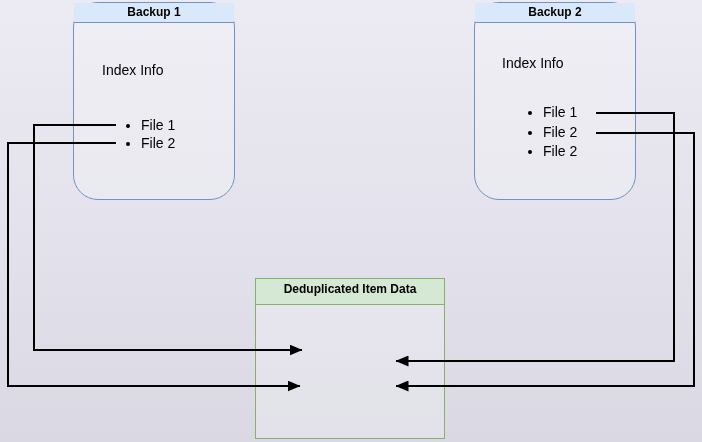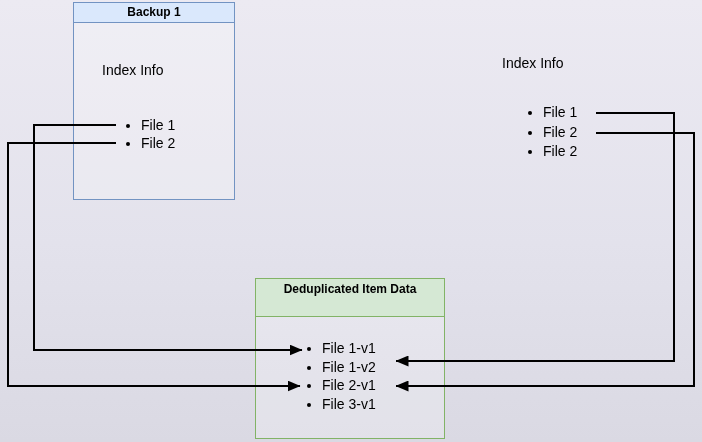--- a/index.html
+++ b/index.html
@@ -2,28 +2,28 @@
 <html><head>
 <meta charset="utf-8">
 <style>
   html,body { margin:0; padding:0; }
   .canvas {
     position:relative; width:702px; height:442px; overflow:hidden;
     background:linear-gradient(180deg,#eceaf2 0%,#e3e2ec 55%,#dad9e3 100%);
     font-family:"Liberation Sans", sans-serif; color:#000;
   }
   .box { position:absolute; border:1.5px solid; box-sizing:border-box; }
-  .box.blue  { border-color:#7293c2; background:rgba(255,255,255,0.22); }
+  .box.blue  { border-color:#7293c2; background:rgba(255,255,255,0.22);border-radius:25px; }
   .box.green { border-color:#82b366; background:rgba(255,255,255,0.22); }
   .box-header {
     position:absolute; left:0; right:0; top:0; text-align:center;
     font-weight:bold; font-size:12px; box-sizing:border-box;
   }
   .blue  .box-header { background:#dae8fc; border-bottom:1.5px solid #7293c2; height:20px; line-height:19px; }
-  .green .box-header { background:#d5e8d4; border-bottom:1.5px solid #82b366; height:38px; line-height:20px; }
+  .green .box-header { background:#d5e8d4; border-bottom:1.5px solid #82b366; height:26px; line-height:20px; }
   .index-label { position:absolute; font-size:14px; white-space:nowrap; }
   ul.file-list {
     position:absolute; margin:0; padding:0 0 0 17px; list-style:disc;
     font-size:14px; white-space:nowrap;
   }
   #b1-list { left:124px; top:116px; line-height:18px;   }
   #b2-list { left:526px; top:103px; line-height:19.5px; }
   #dd-list { left:305px; top:339px; line-height:18.5px; }
   #lbl-b1-index { left:102px; top:62px; }
   #lbl-b2-index { left:502px; top:55px; }
@@ -39,36 +39,33 @@
 
   <div class="box blue" id="box-backup1">
     <div class="box-header">Backup 1</div>
   </div>
   <div class="index-label" id="lbl-b1-index">Index Info</div>
   <ul class="file-list" id="b1-list">
     <li>File 1</li>
     <li>File 2</li>
   </ul>
 
+  <div class="box blue" id="box-backup2">
+    <div class="box-header">Backup 2</div>
+  </div>
   <div class="index-label" id="lbl-b2-index">Index Info</div>
   <ul class="file-list" id="b2-list">
     <li>File 1</li>
     <li>File 2</li>
     <li>File 2</li>
   </ul>
 
   <div class="box green" id="box-dedup">
     <div class="box-header">Deduplicated Item Data</div>
   </div>
-  <ul class="file-list" id="dd-list">
-    <li>File 1-v1</li>
-    <li>File 1-v2</li>
-    <li>File 2-v1</li>
-    <li>File 3-v1</li>
-  </ul>
 
   <svg class="arrows" width="702" height="442" viewBox="0 0 702 442">
     <defs>
       <marker id="ah" markerUnits="userSpaceOnUse" markerWidth="13" markerHeight="11" refX="12.5" refY="5.5" orient="auto">
         <path d="M0,0 L13,5.5 L0,11 Z" fill="#000000"></path>
       </marker>
     </defs>
     <path d="M116,125 H34 V350 H302" fill="none" stroke="#000000" stroke-width="2" marker-end="url(#ah)"></path>
     <path d="M116,143 H8 V386 H300" fill="none" stroke="#000000" stroke-width="2" marker-end="url(#ah)"></path>
     <path d="M596,113 H674 V361 H396" fill="none" stroke="#000000" stroke-width="2" marker-end="url(#ah)"></path>

